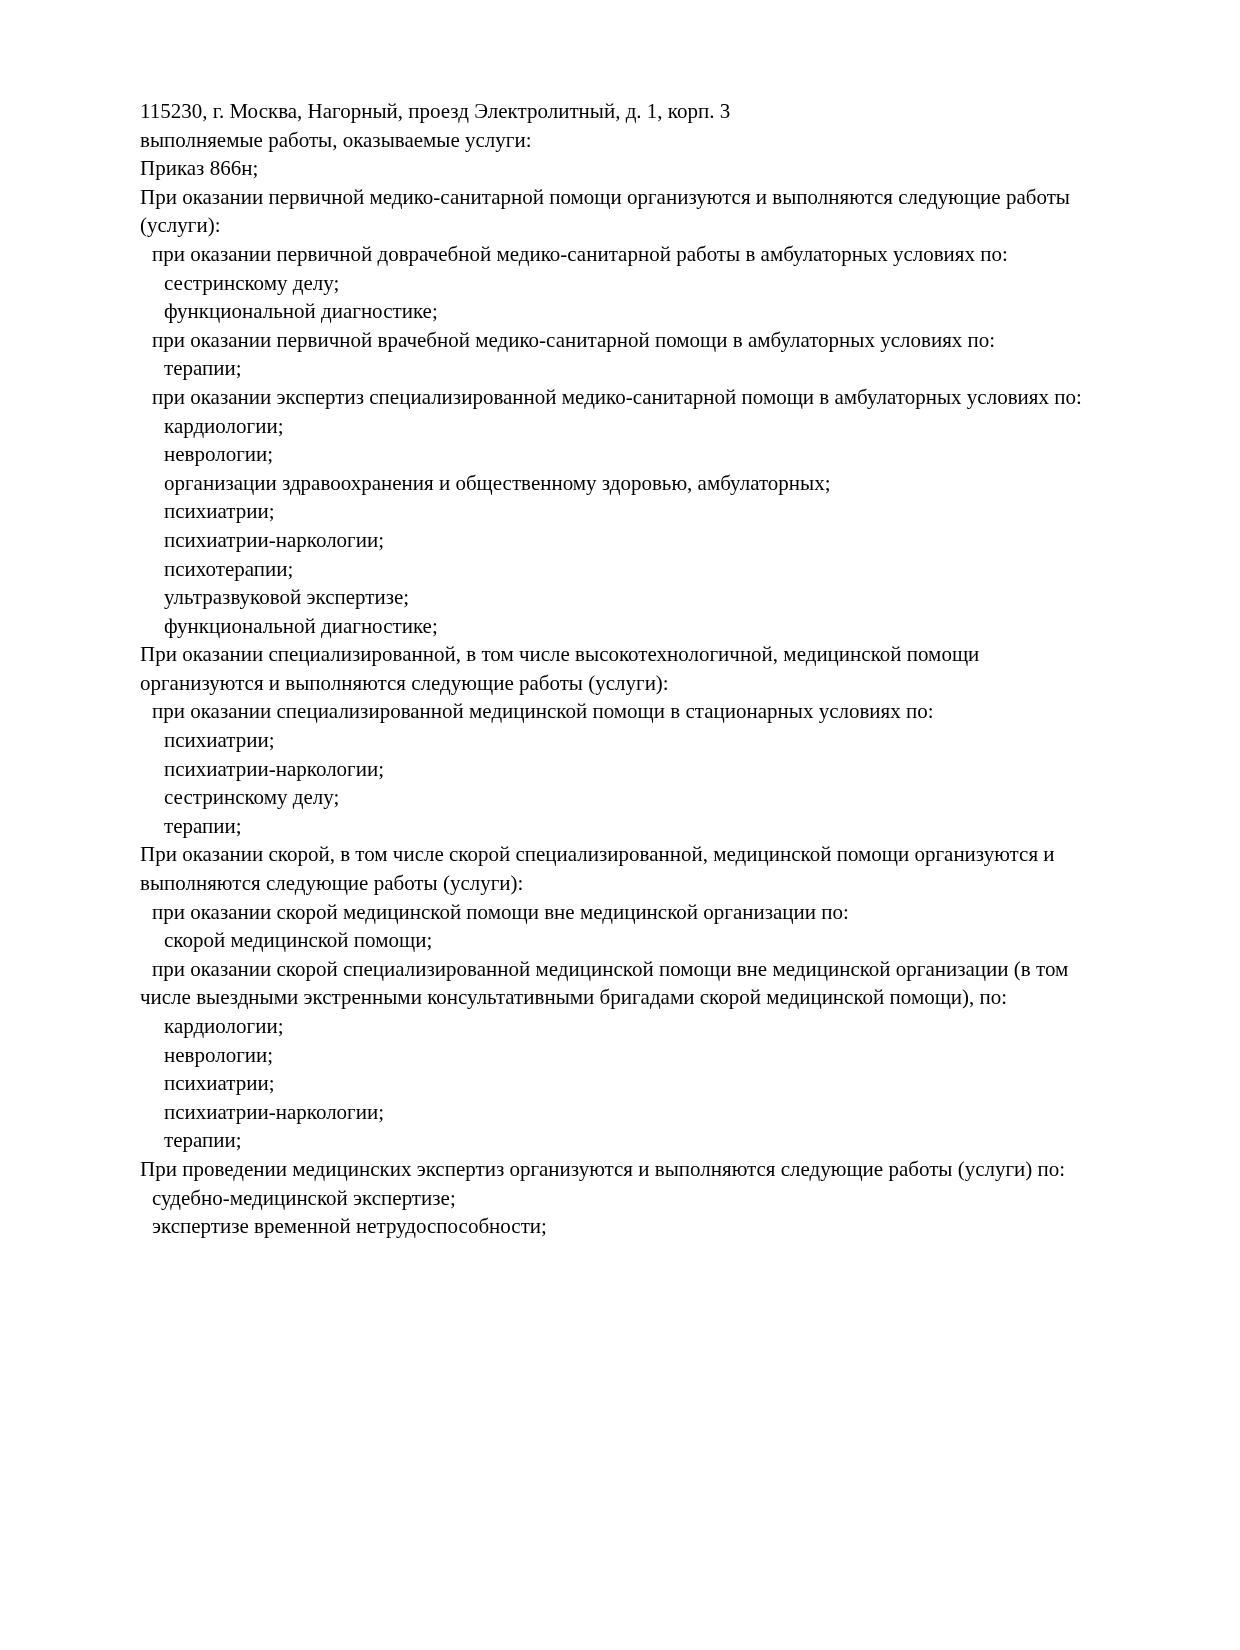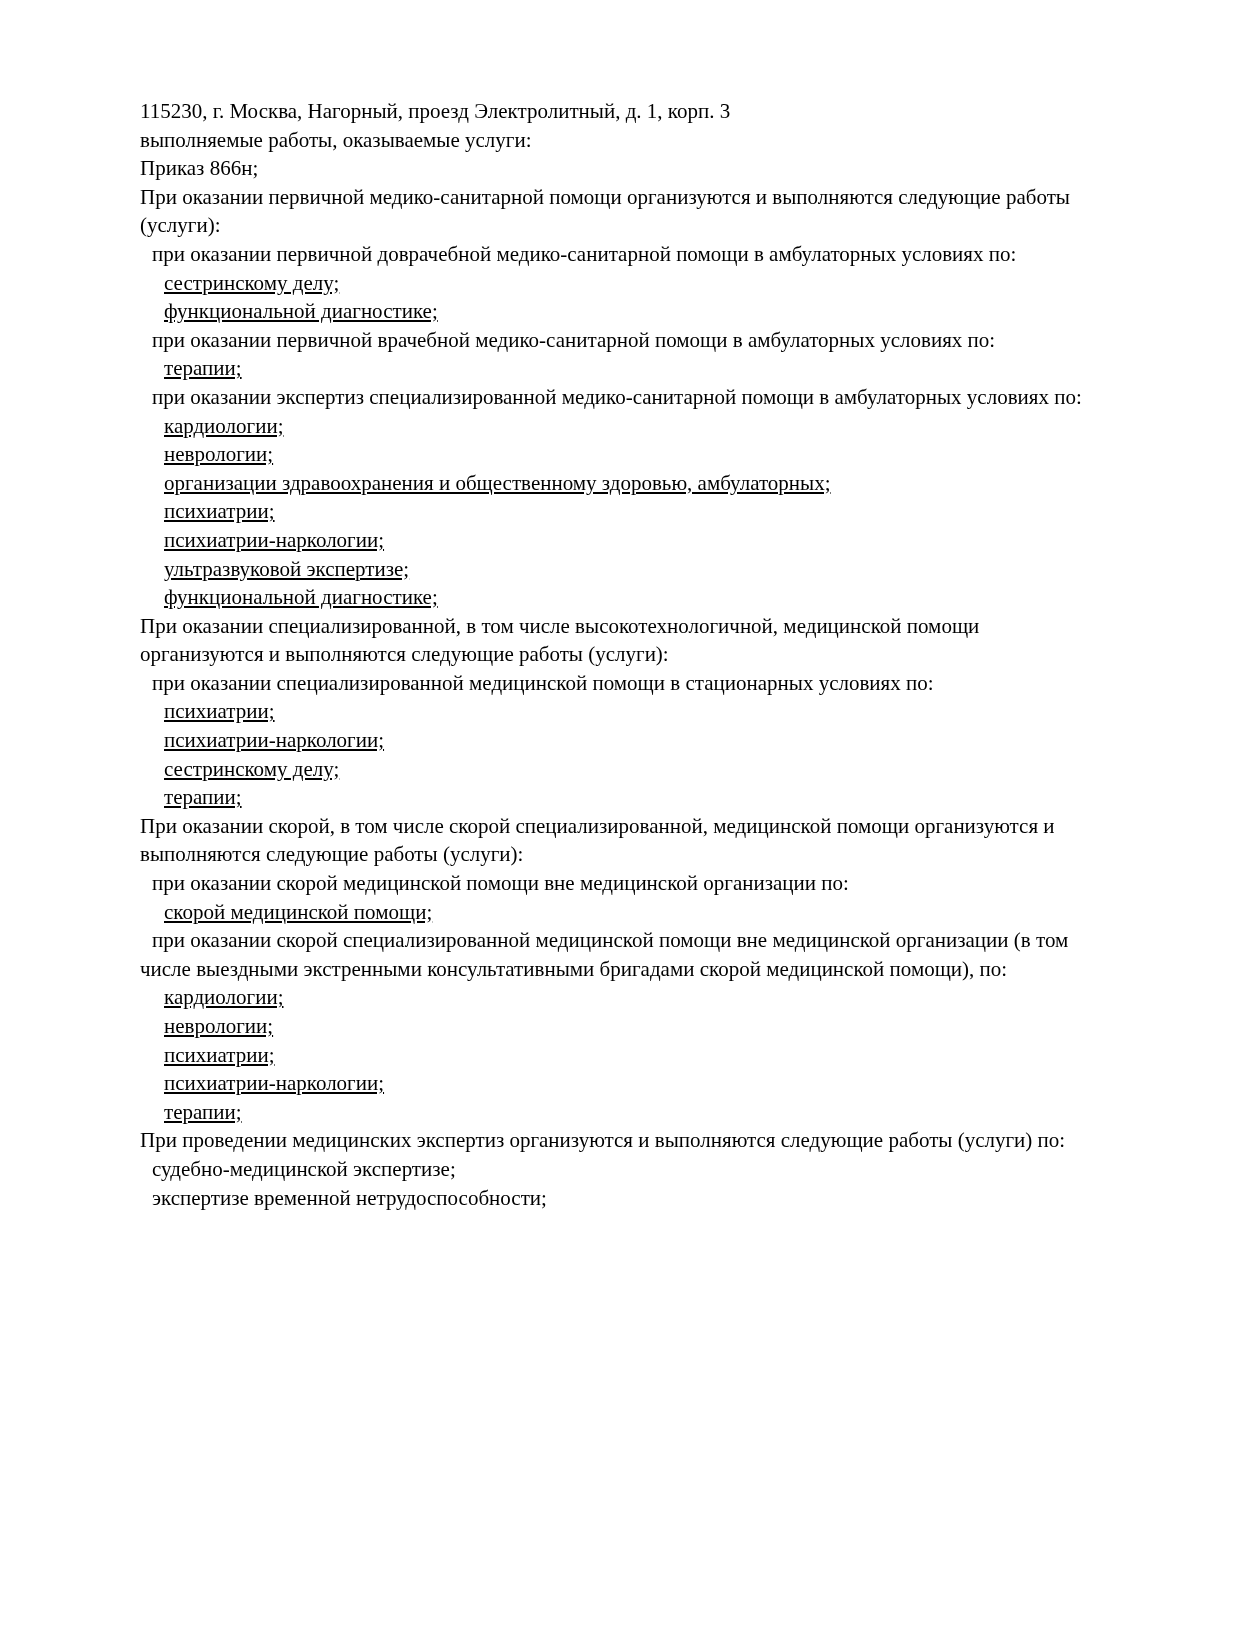--- a/index.html
+++ b/index.html
@@ -23,42 +23,43 @@
     color: #000000;
     width: 965px;
   }
   .para {
     margin: 0;
     padding: 0;
     white-space: normal;
   }
   .indent-0 { text-indent: 0px; }
   .indent-1 { text-indent: 12px; }
-  .indent-2 { text-indent: 24px; text-decoration: underline; }
+  .indent-2 { text-indent: 24px; }
 </style>
 </head>
 <body>
 
 <div class="page">
   <div class="doc" id="doc">
       <p class="para indent-0">115230, г. Москва, Нагорный, проезд Электролитный, д. 1, корп. 3</p>
       <p class="para indent-0">выполняемые работы, оказываемые услуги:</p>
       <p class="para indent-0">Приказ 866н;</p>
       <p class="para indent-0">При оказании первичной медико-санитарной помощи организуются и выполняются следующие работы (услуги):</p>
-      <p class="para indent-1">при оказании первичной доврачебной медико-санитарной помощи в амбулаторных условиях по:</p>
+      <p class="para indent-1">при оказании первичной доврачебной медико-санитарной работы в амбулаторных условиях по:</p>
       <p class="para indent-2">сестринскому делу;</p>
       <p class="para indent-2">функциональной диагностике;</p>
       <p class="para indent-1">при оказании первичной врачебной медико-санитарной помощи в амбулаторных условиях по:</p>
       <p class="para indent-2">терапии;</p>
       <p class="para indent-1">при оказании экспертиз специализированной медико-санитарной помощи в амбулаторных условиях по:</p>
       <p class="para indent-2">кардиологии;</p>
       <p class="para indent-2">неврологии;</p>
       <p class="para indent-2">организации здравоохранения и общественному здоровью, амбулаторных;</p>
       <p class="para indent-2">психиатрии;</p>
       <p class="para indent-2">психиатрии-наркологии;</p>
+      <p class="para indent-2">психотерапии;</p>
       <p class="para indent-2">ультразвуковой экспертизе;</p>
       <p class="para indent-2">функциональной диагностике;</p>
       <p class="para indent-0">При оказании специализированной, в том числе высокотехнологичной, медицинской помощи организуются и выполняются следующие работы (услуги):</p>
       <p class="para indent-1">при оказании специализированной медицинской помощи в стационарных условиях по:</p>
       <p class="para indent-2">психиатрии;</p>
       <p class="para indent-2">психиатрии-наркологии;</p>
       <p class="para indent-2">сестринскому делу;</p>
       <p class="para indent-2">терапии;</p>
       <p class="para indent-0">При оказании скорой, в том числе скорой специализированной, медицинской помощи организуются и выполняются следующие работы (услуги):</p>
       <p class="para indent-1">при оказании скорой медицинской помощи вне медицинской организации по:</p>

